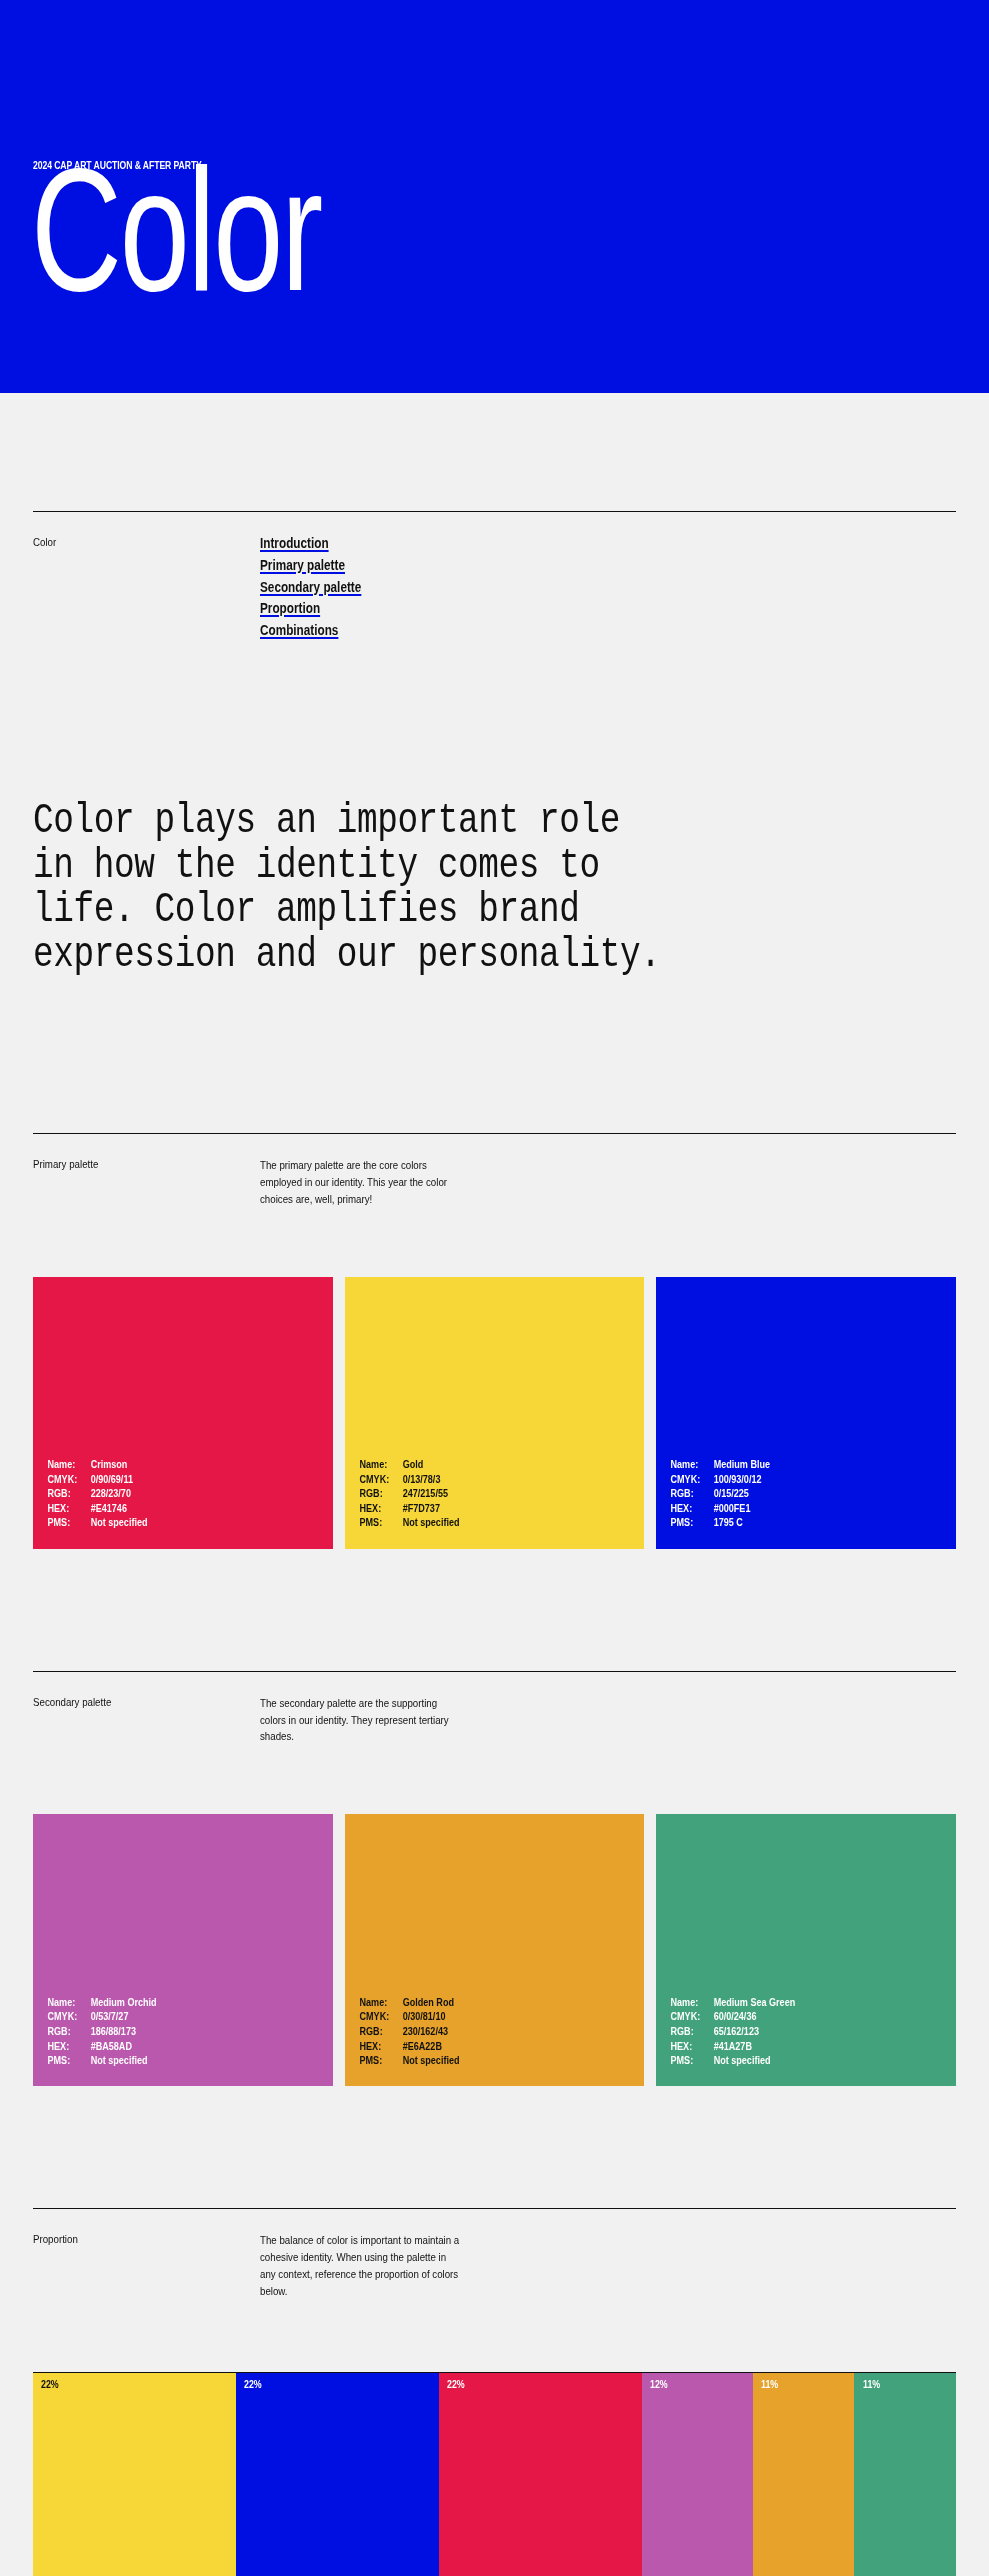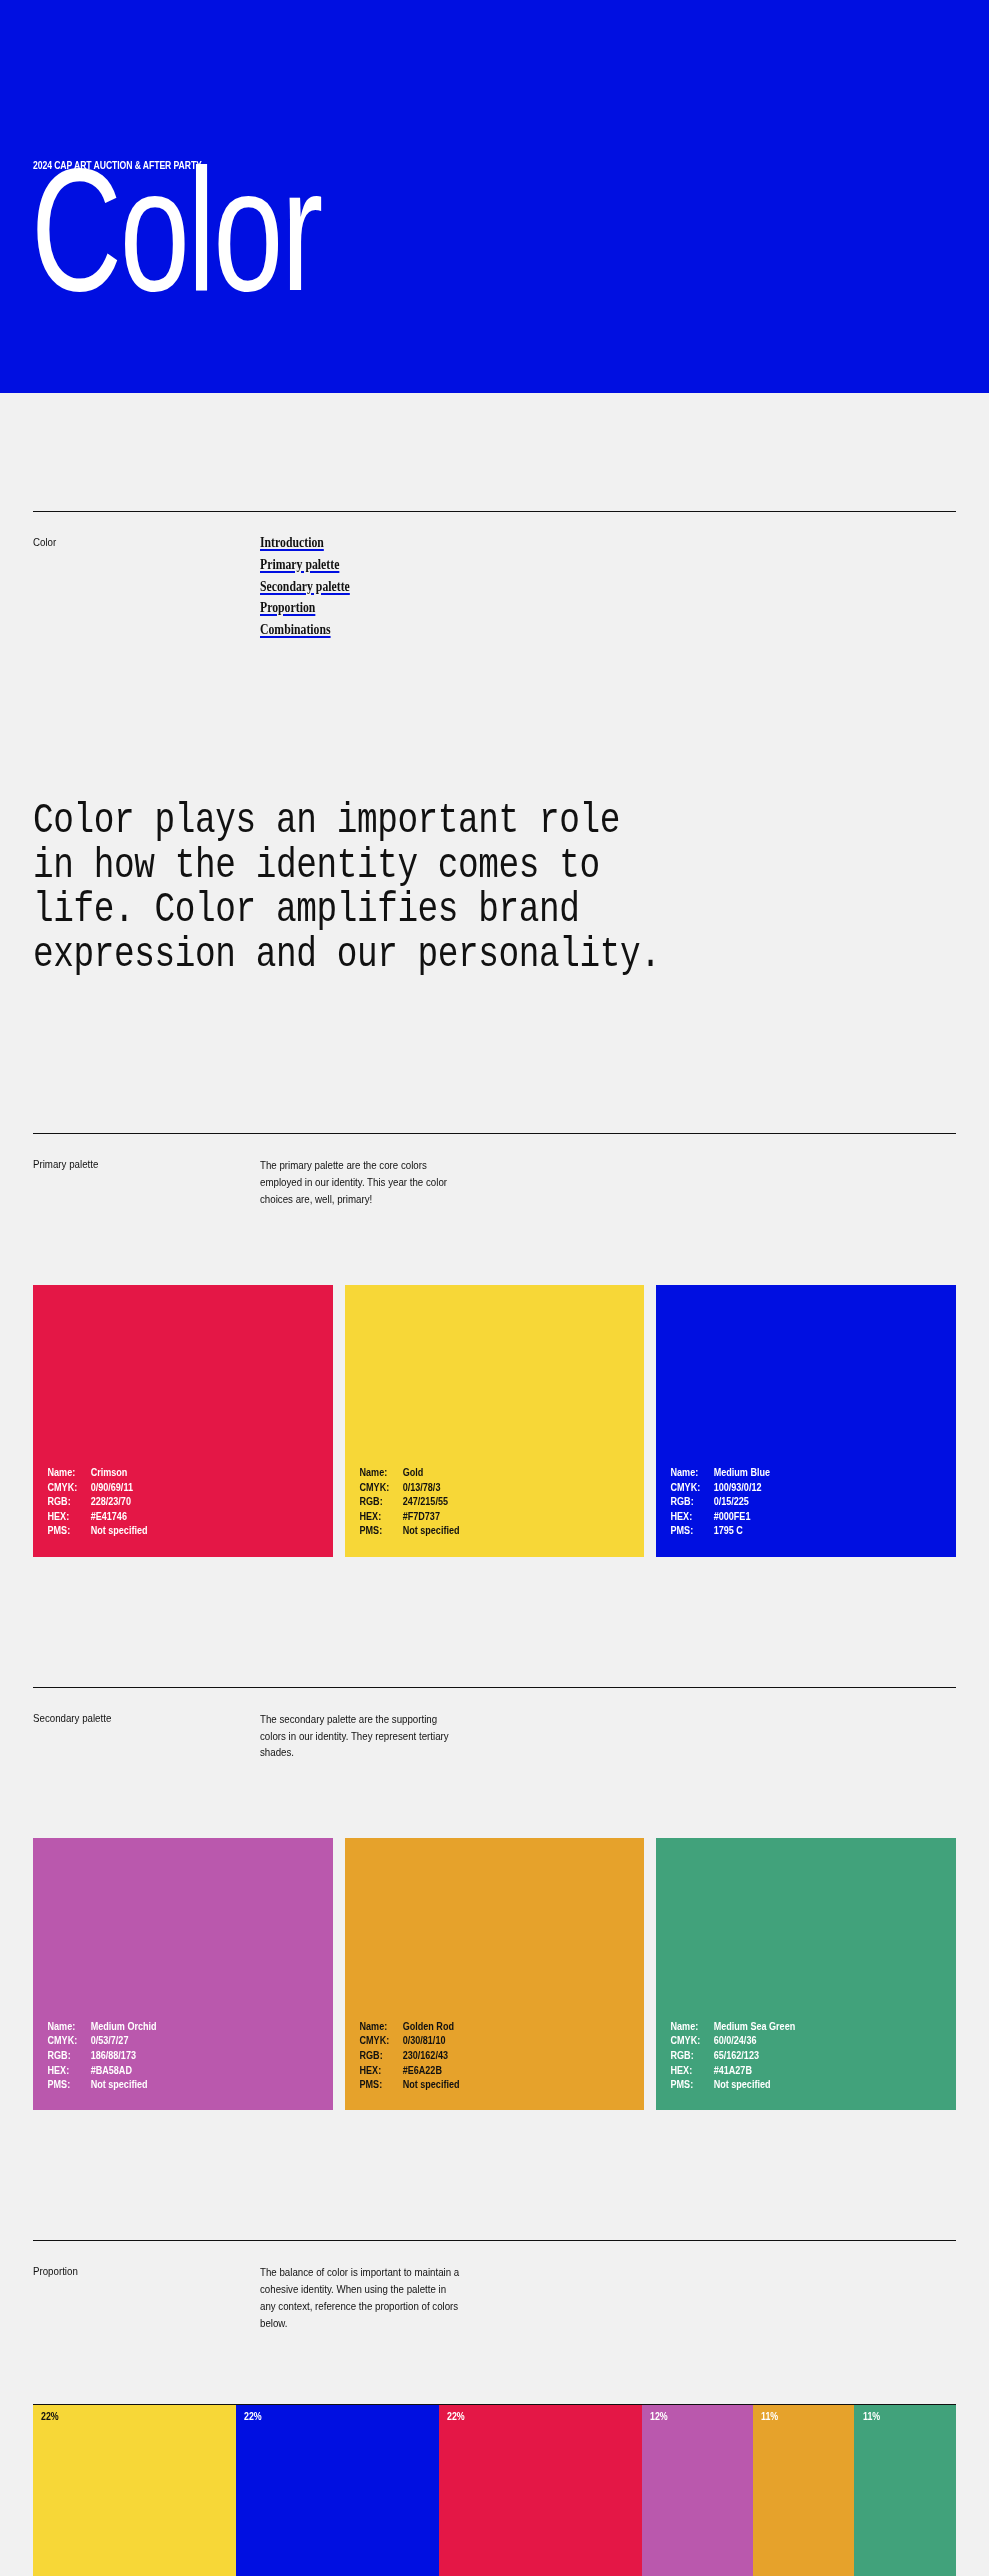--- a/index.html
+++ b/index.html
@@ -80,21 +80,20 @@
     font-weight: 400;
     transform: scaleX(0.86);
     transform-origin: left top;
   }
 
   
   .nav-list {
     width: 289px;
     flex: 0 0 289px;
     list-style: none;
-    font-family: Liberation Serif, serif;
   }
   .nav-list li { margin-bottom: 5.7px; }
   .nav-link {
     display: inline-block;
     color: #111111;
     font-size: 14px;
     font-weight: 700;
     line-height: 1.15;
     text-decoration: underline;
     text-decoration-color: #000FE1;
@@ -120,21 +119,21 @@
     max-width: 804px;
     transform: scaleX(0.80);
     transform-origin: left top;
     white-space: pre-line;
   }
 
   
   .swatch-row {
     display: flex;
     gap: 12px;
-    margin: 12px 33px;
+    margin: 4px 33px;
     padding-top: 65px;
   }
   .swatch {
     flex: 1 1 0;
     height: 272px;
     position: relative;
     display: flex;
     align-items: flex-end;
   }
   .swatch-info {

